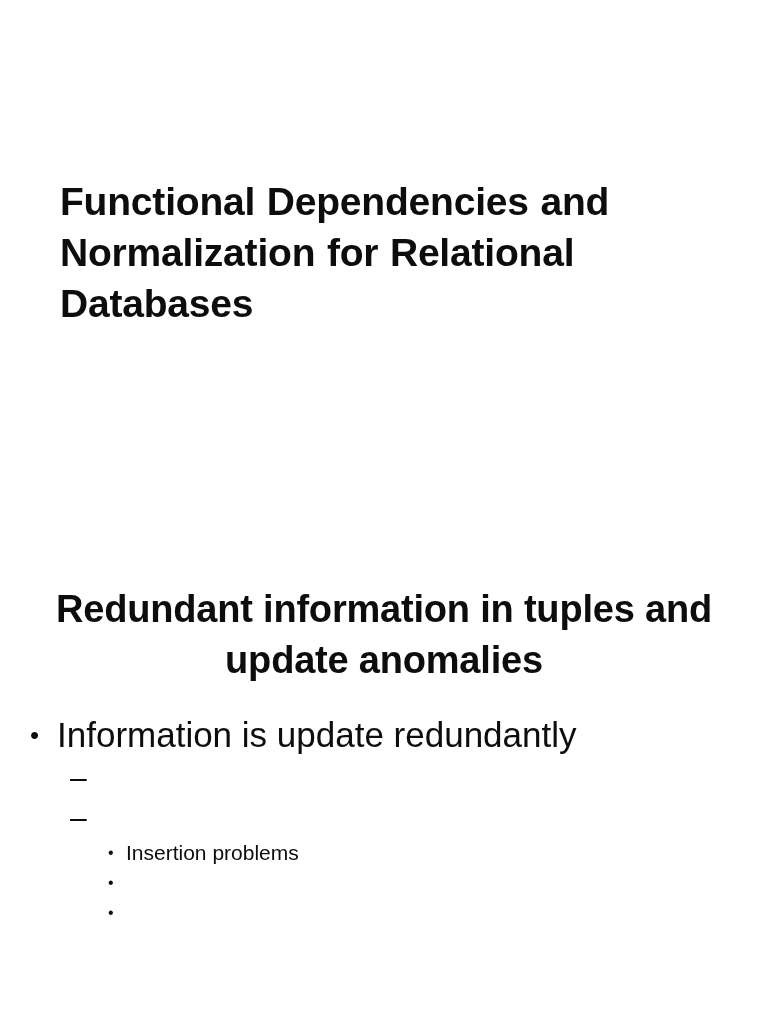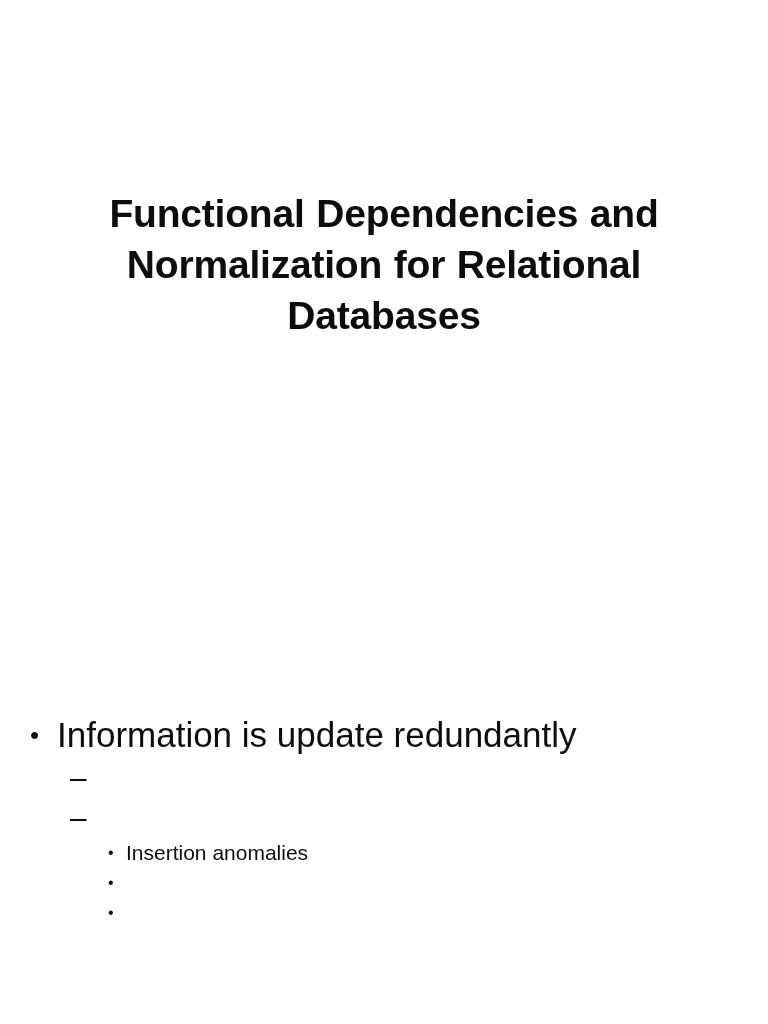--- a/index.html
+++ b/index.html
@@ -22,23 +22,23 @@
     width: 768px;
     height: 1024px;
     background: #ffffff;
     box-sizing: border-box;
   }
 
   
   .title-block {
     position: absolute;
     left: 60px;
-    top: 188px;
+    top: 176px;
     width: 648px;
-    text-align: center;
+    text-align: left;
   }
   .slide-title {
     margin: 0;
     font-size: 39px;
     font-weight: bold;
     line-height: 51px;
     letter-spacing: -0.2px;
     color: #0d0d0d;
     word-spacing: 1px;
   }
@@ -130,39 +130,42 @@
 </style>
 </head>
 <body>
 
 <div class="slide">
 
   <div class="title-block">
     <h1 class="slide-title">Functional Dependencies and Normalization for Relational Databases</h1>
   </div>
 
+  <div class="section-block">
+    <h2 class="section-heading">Redundant information in tuples and update anomalies</h2>
+  </div>
 
   <div class="body-block">
 
     <div class="bullet-row lvl1">
       <span class="marker">•</span>
       <span class="btext">Information is update redundantly</span>
     </div>
 
     <div class="bullet-row lvl2">
       <span class="marker">–</span>
     </div>
 
     <div class="bullet-row lvl2">
       <span class="marker">–</span>
     </div>
 
     <div class="bullet-row lvl3">
       <span class="marker">•</span>
-      <span class="btext">Insertion anomalies</span>
+      <span class="btext">Insertion problems</span>
     </div>
 
     <div class="bullet-row lvl3">
       <span class="marker">•</span>
     </div>
 
     <div class="bullet-row lvl3">
       <span class="marker">•</span>
     </div>
 

